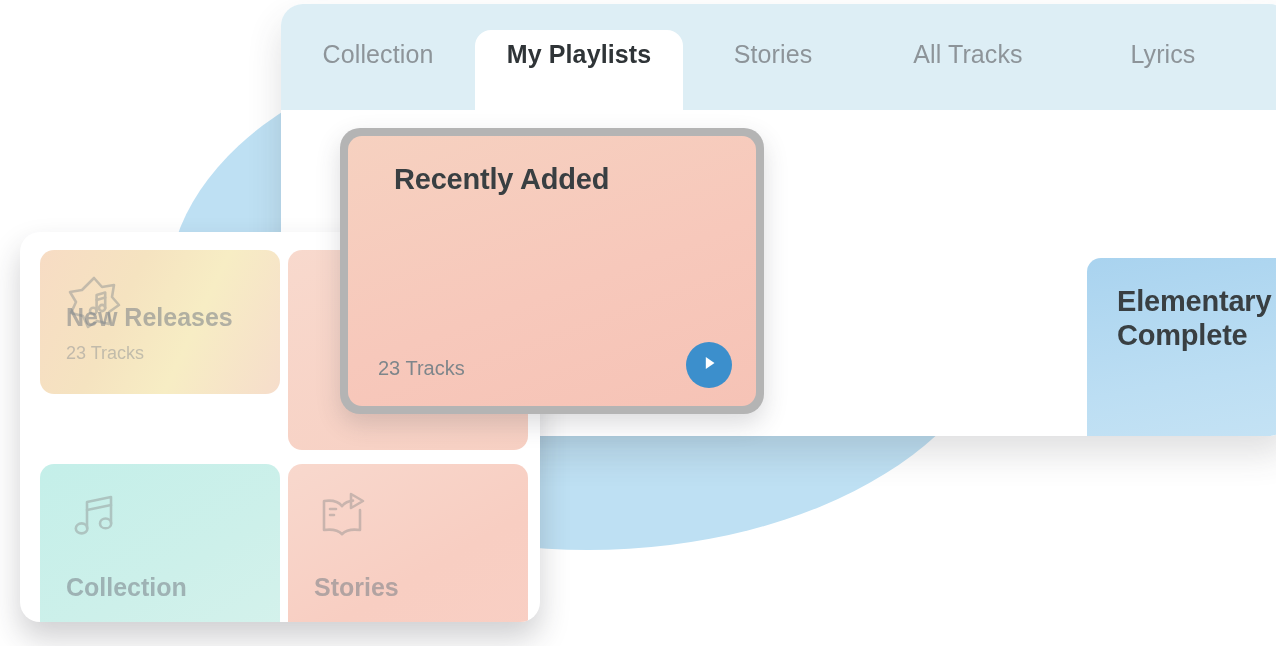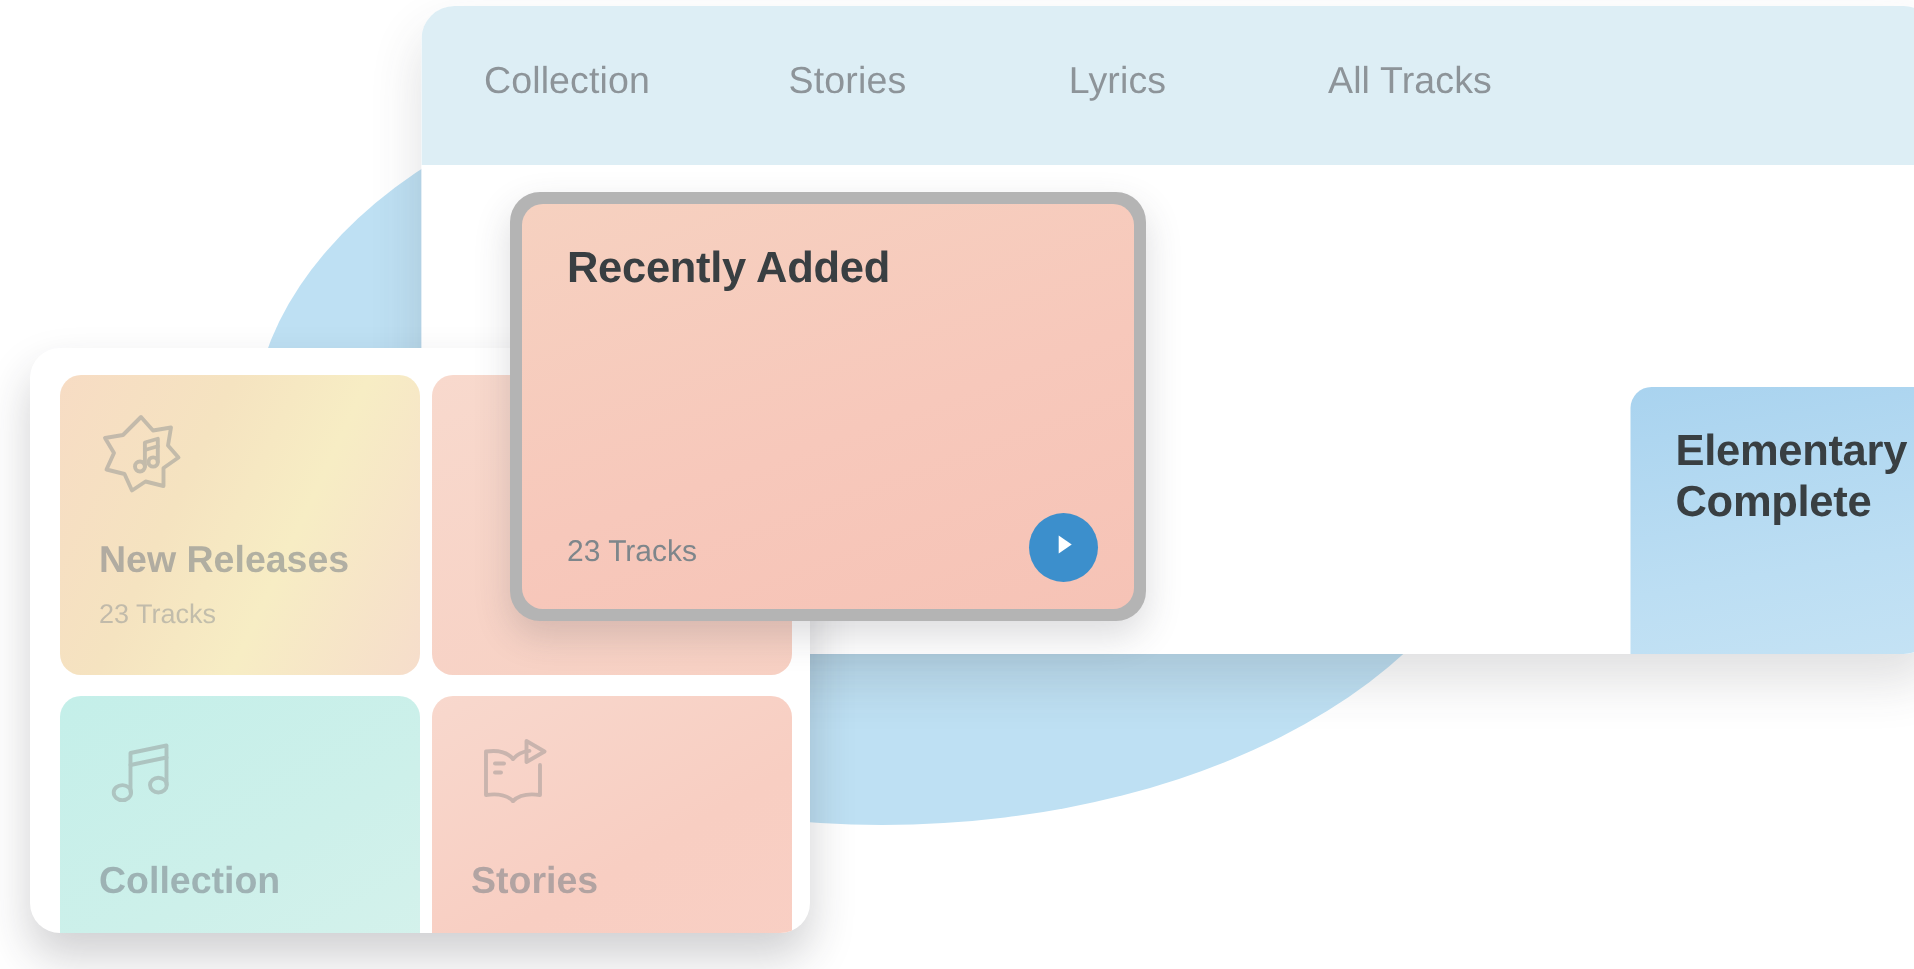--- a/index.html
+++ b/index.html
@@ -129,21 +129,21 @@
     box-shadow: 0 10px 24px rgba(60,60,70,0.18);
     z-index: 6;
   }
   .card-recently {
     position: relative;
     width: 100%;
     height: 100%;
     border-radius: 14px;
     background: linear-gradient(160deg, #f6d1c0 0%, #f7c8bb 55%, #f6c3b6 100%);
     box-sizing: border-box;
-    padding: 26px 30px;
+    padding: 26px 46px;
   }
   .playbtn {
     position: absolute;
     right: 24px;
     bottom: 18px;
     width: 46px;
     height: 46px;
     border-radius: 50%;
     background: #3c8fcc;
     display: flex;
@@ -200,21 +200,21 @@
     top: 24px;
     width: 56px;
     height: 56px;
     opacity: 0.42;
   }
 
   .card-newreleases {
     left: 20px;
     top: 18px;
     width: 240px;
-    height: 200px;
+    height: 144px;
     background: linear-gradient(115deg, #f7dcc4 0%, #f5e3c0 35%, #f7edc4 62%, #f6ddcb 100%);
   }
   .card-hidden {
     left: 268px;
     top: 18px;
     width: 240px;
     height: 200px;
     background: linear-gradient(160deg, #f8d9cd 0%, #f7d0c3 100%);
   }
   .card-collection {
@@ -238,28 +238,31 @@
 <div id="stage">
 
   <div class="blob-blue"></div>
 
   <div class="main-panel">
 
     <div class="tabbar">
       <div class="tab tab-collection">
         <span class="tab-label">Collection</span>
       </div>
+      <div class="tab tab-myplaylists active">
+        <span class="tab-label">My Playlists</span>
+      </div>
       <div class="tab tab-stories">
         <span class="tab-label">Stories</span>
       </div>
+      <div class="tab tab-alltracks">
+        <span class="tab-label">All Tracks</span>
+      </div>
       <div class="tab tab-lyrics">
         <span class="tab-label">Lyrics</span>
-      </div>
-      <div class="tab tab-alltracks">
-        <span class="tab-label">All Tracks</span>
       </div>
     </div>
 
     <div class="panel-body">
 
       <div class="pl-card card-elementary">
         <div class="pl-title">Elementary Suite Complete</div>
 
       </div>
 

